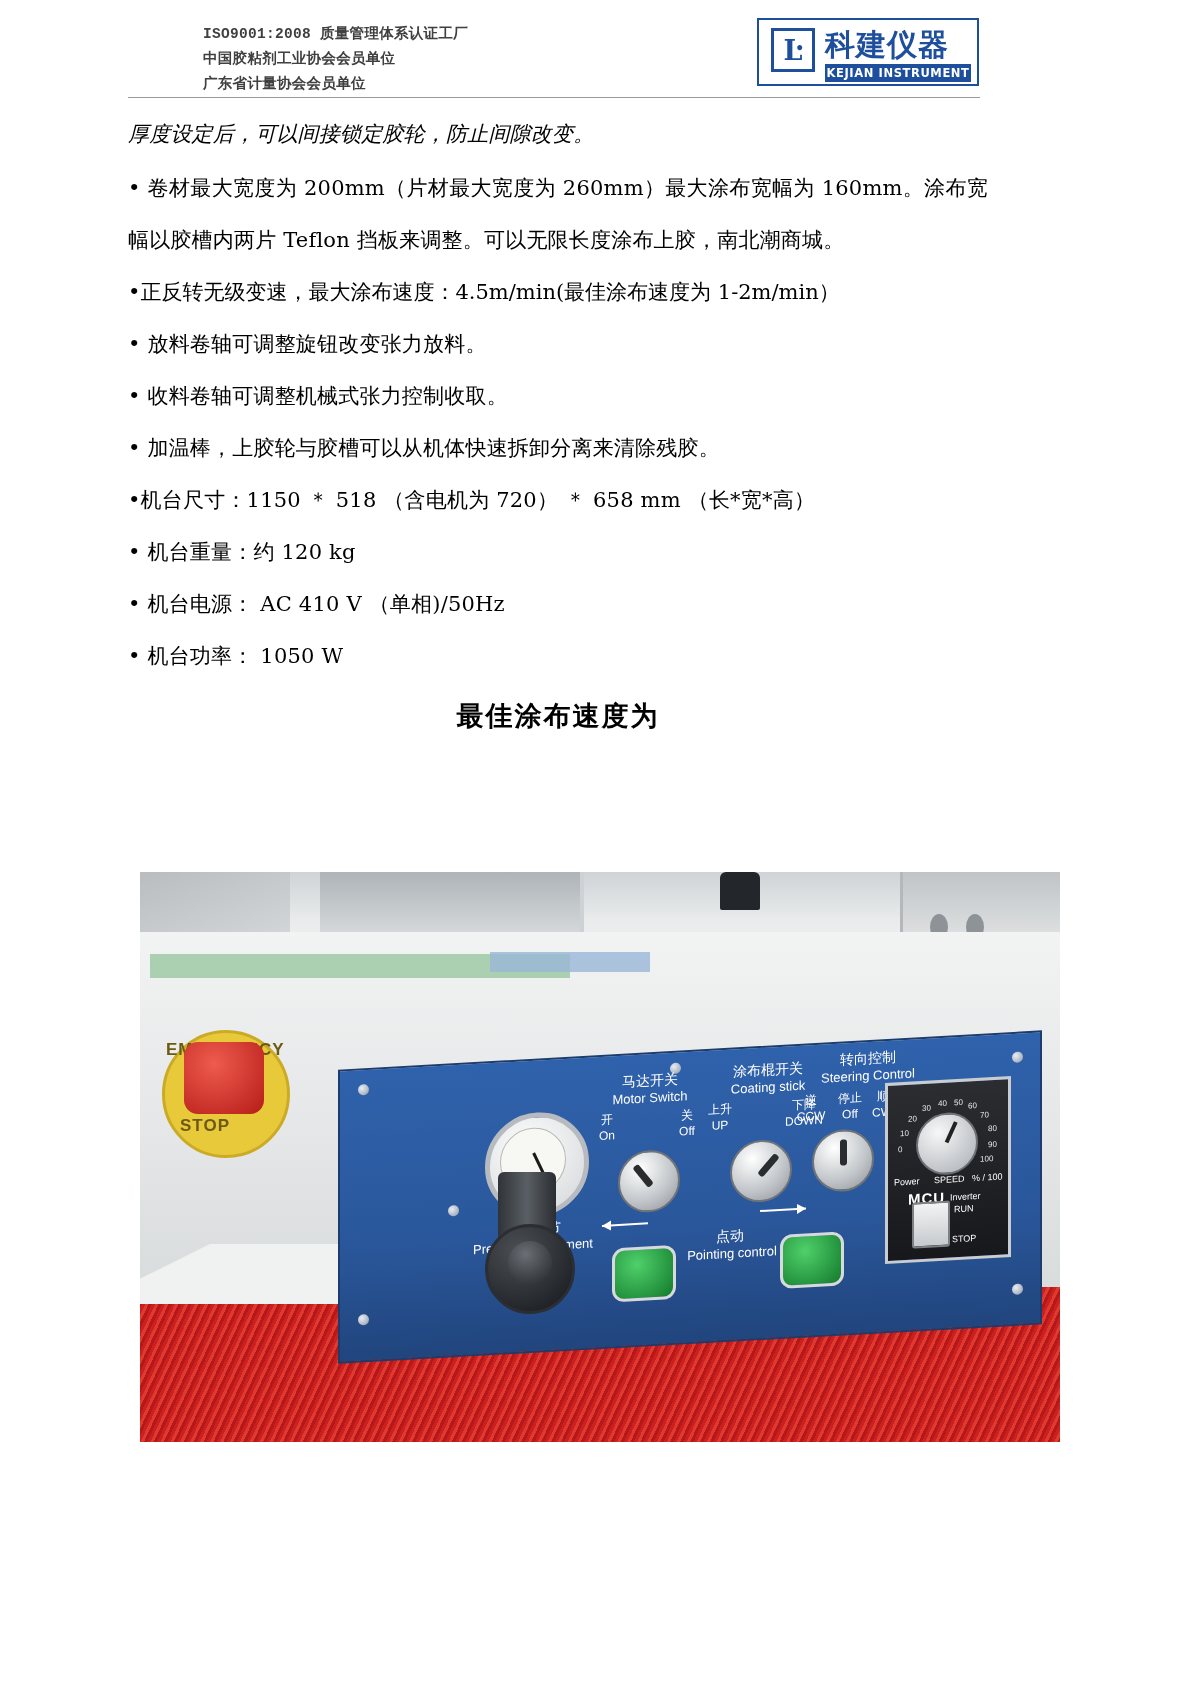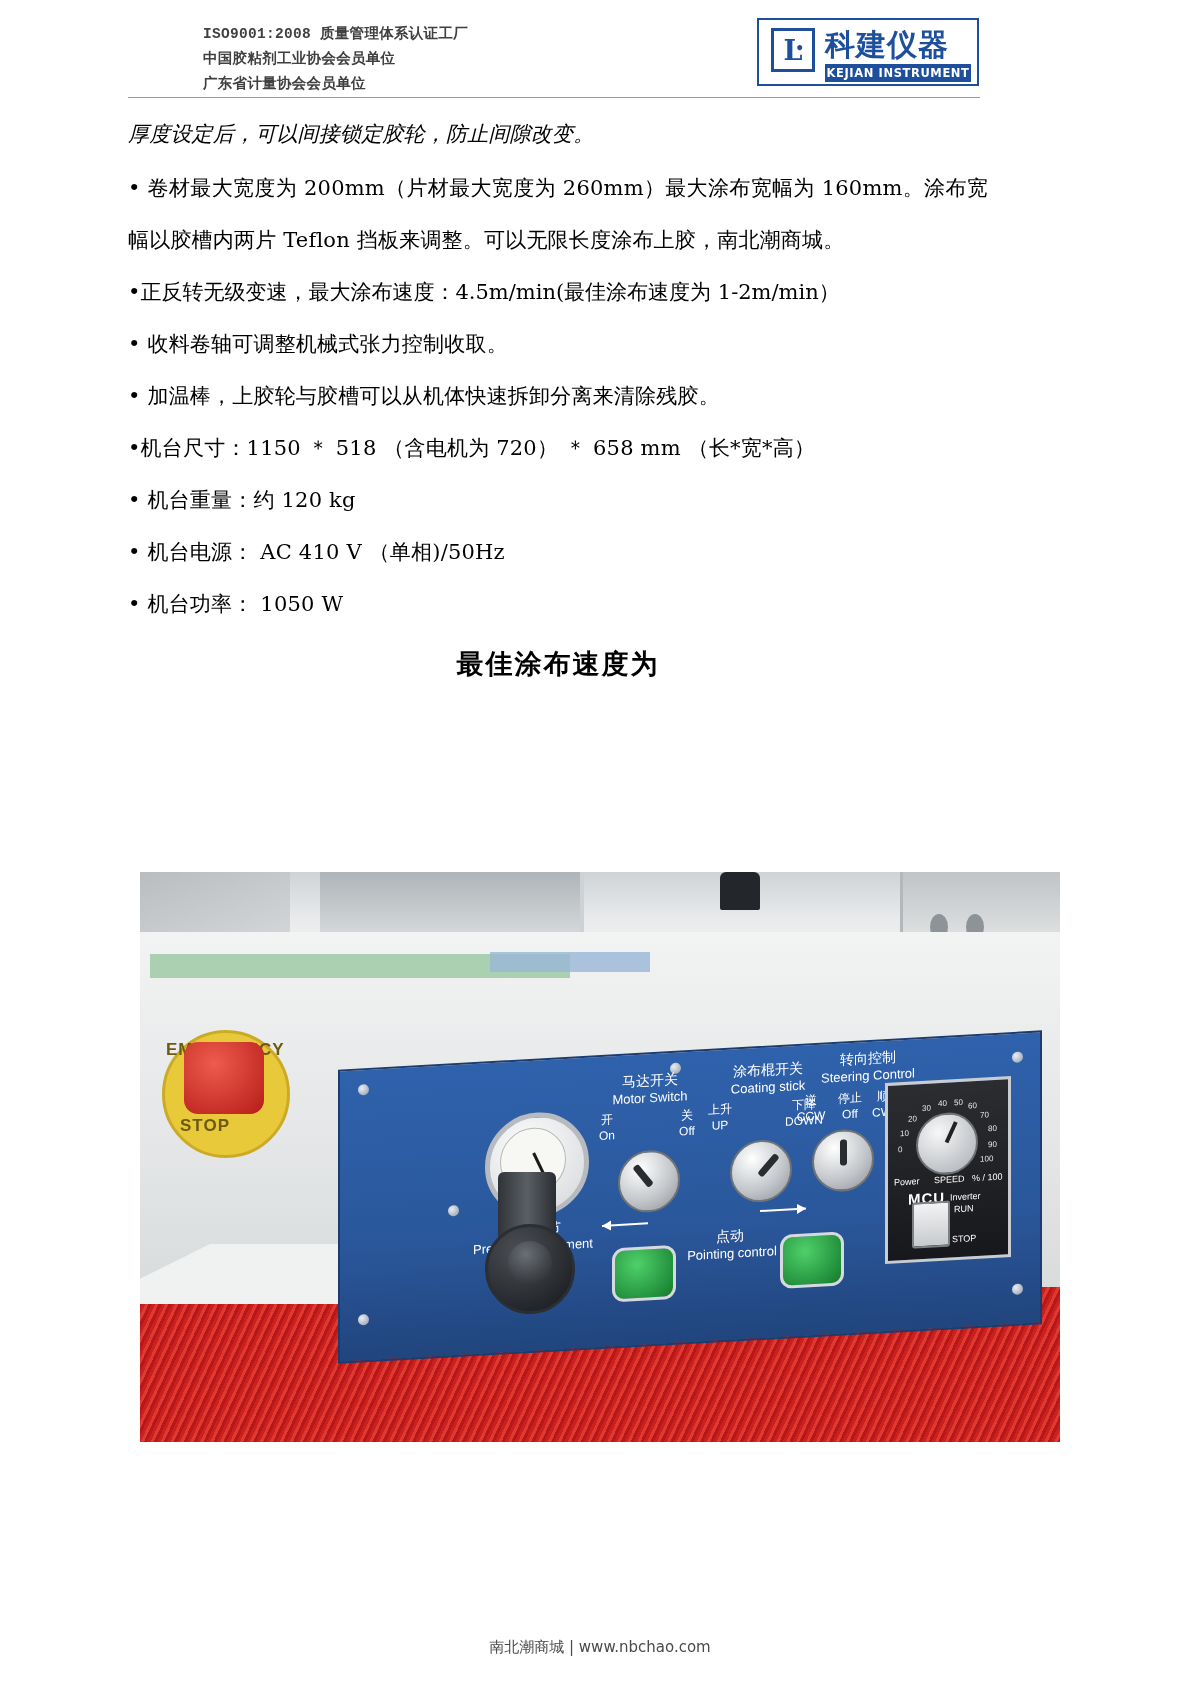--- a/index.html
+++ b/index.html
@@ -348,20 +348,21 @@
         <div class="logo-en">KEJIAN INSTRUMENT</div>
       </div>
     </div>
     <div class="header-rule"></div>
   </div>
 
   <div class="content">
     <p class="para first">厚度设定后，可以间接锁定胶轮，防止间隙改变。</p>
     <p class="para">• 卷材最大宽度为 200mm（片材最大宽度为 260mm）最大涂布宽幅为 160mm。涂布宽幅以胶槽内两片 Teflon 挡板来调整。可以无限长度涂布上胶，南北潮商城。</p>
     <p class="para tight">•正反转无级变速，最大涂布速度：4.5m/min(最佳涂布速度为 1-2m/min）</p>
+    <p class="para">• 放料卷轴可调整旋钮改变张力放料。</p>
     <p class="para">• 收料卷轴可调整机械式张力控制收取。</p>
     <p class="para">• 加温棒，上胶轮与胶槽可以从机体快速拆卸分离来清除残胶。</p>
     <p class="para">•机台尺寸：1150  ＊  518  （含电机为 720） ＊  658  mm （长*宽*高）</p>
     <p class="para">• 机台重量：约 120  kg</p>
     <p class="para">• 机台电源：  AC  410  V  （单相)/50Hz</p>
     <p class="para">• 机台功率：  1050  W</p>
     <h2 class="section-title">最佳涂布速度为</h2>
   </div>
 
   <div class="photo">
@@ -464,14 +465,13 @@
         </div>
       </div>
     </div>
 
     <div class="pressure-stem"></div>
     <div class="pressure-knob">
       <div class="cap"></div>
     </div>
   </div>
 
-  <div class="footer">南北潮商城 | www.nbchao.com</div>
 </div>
 
 </body></html>

